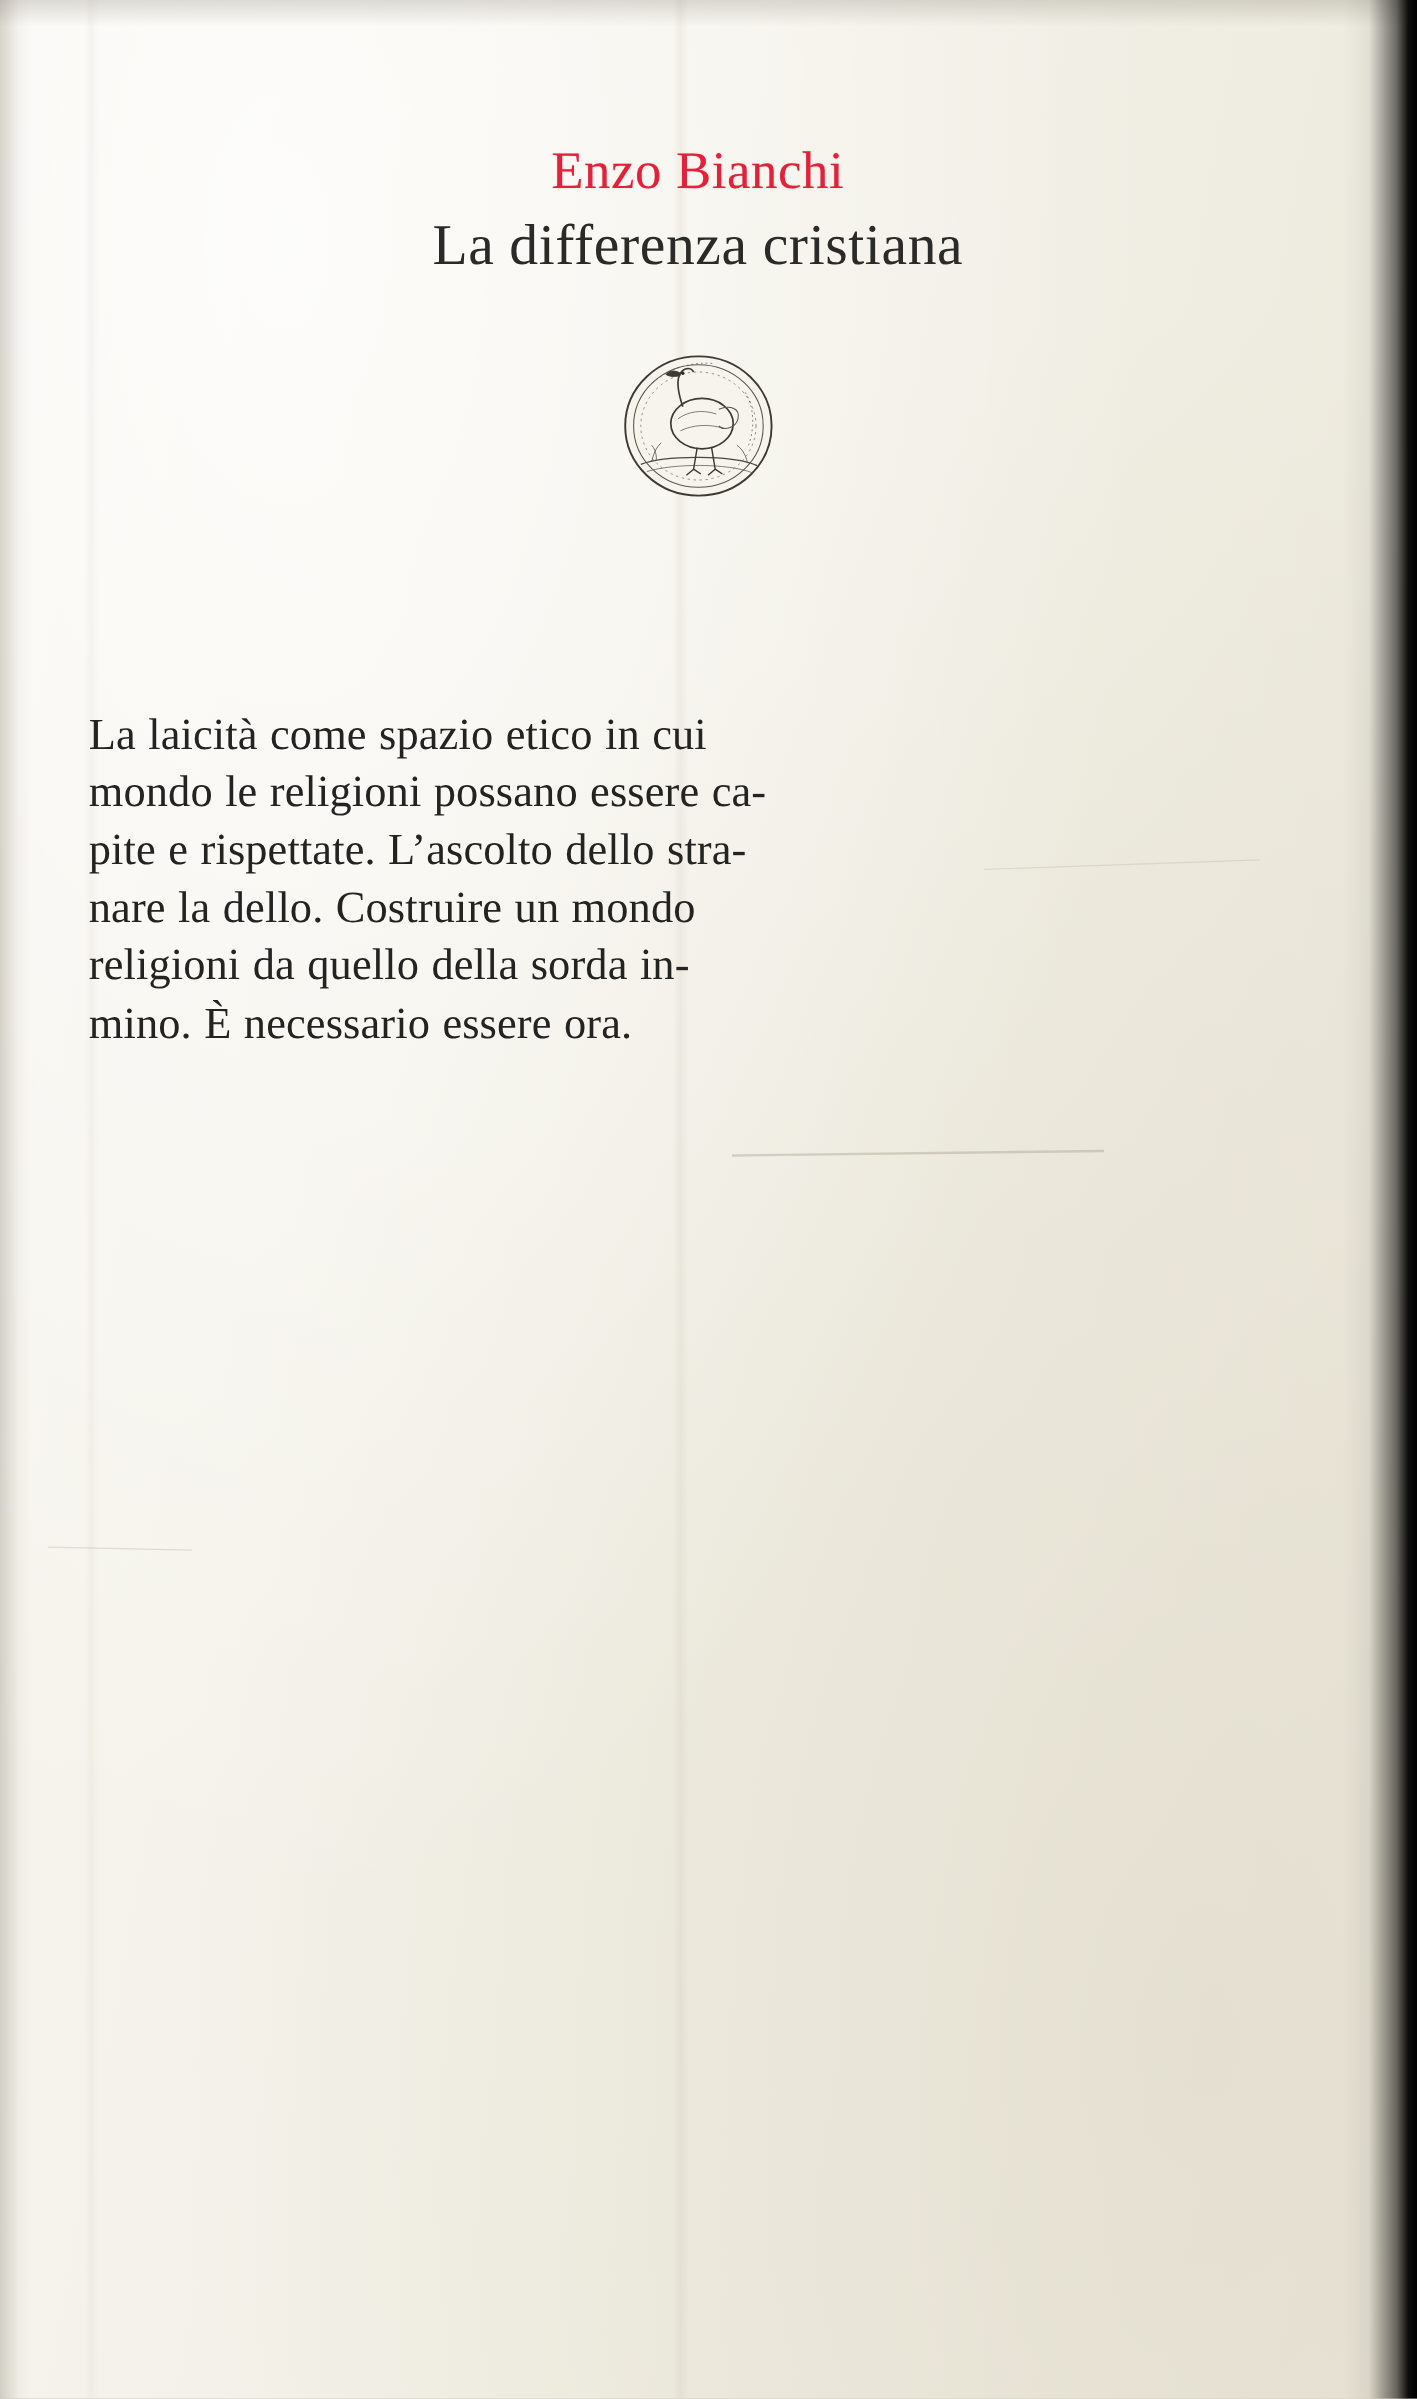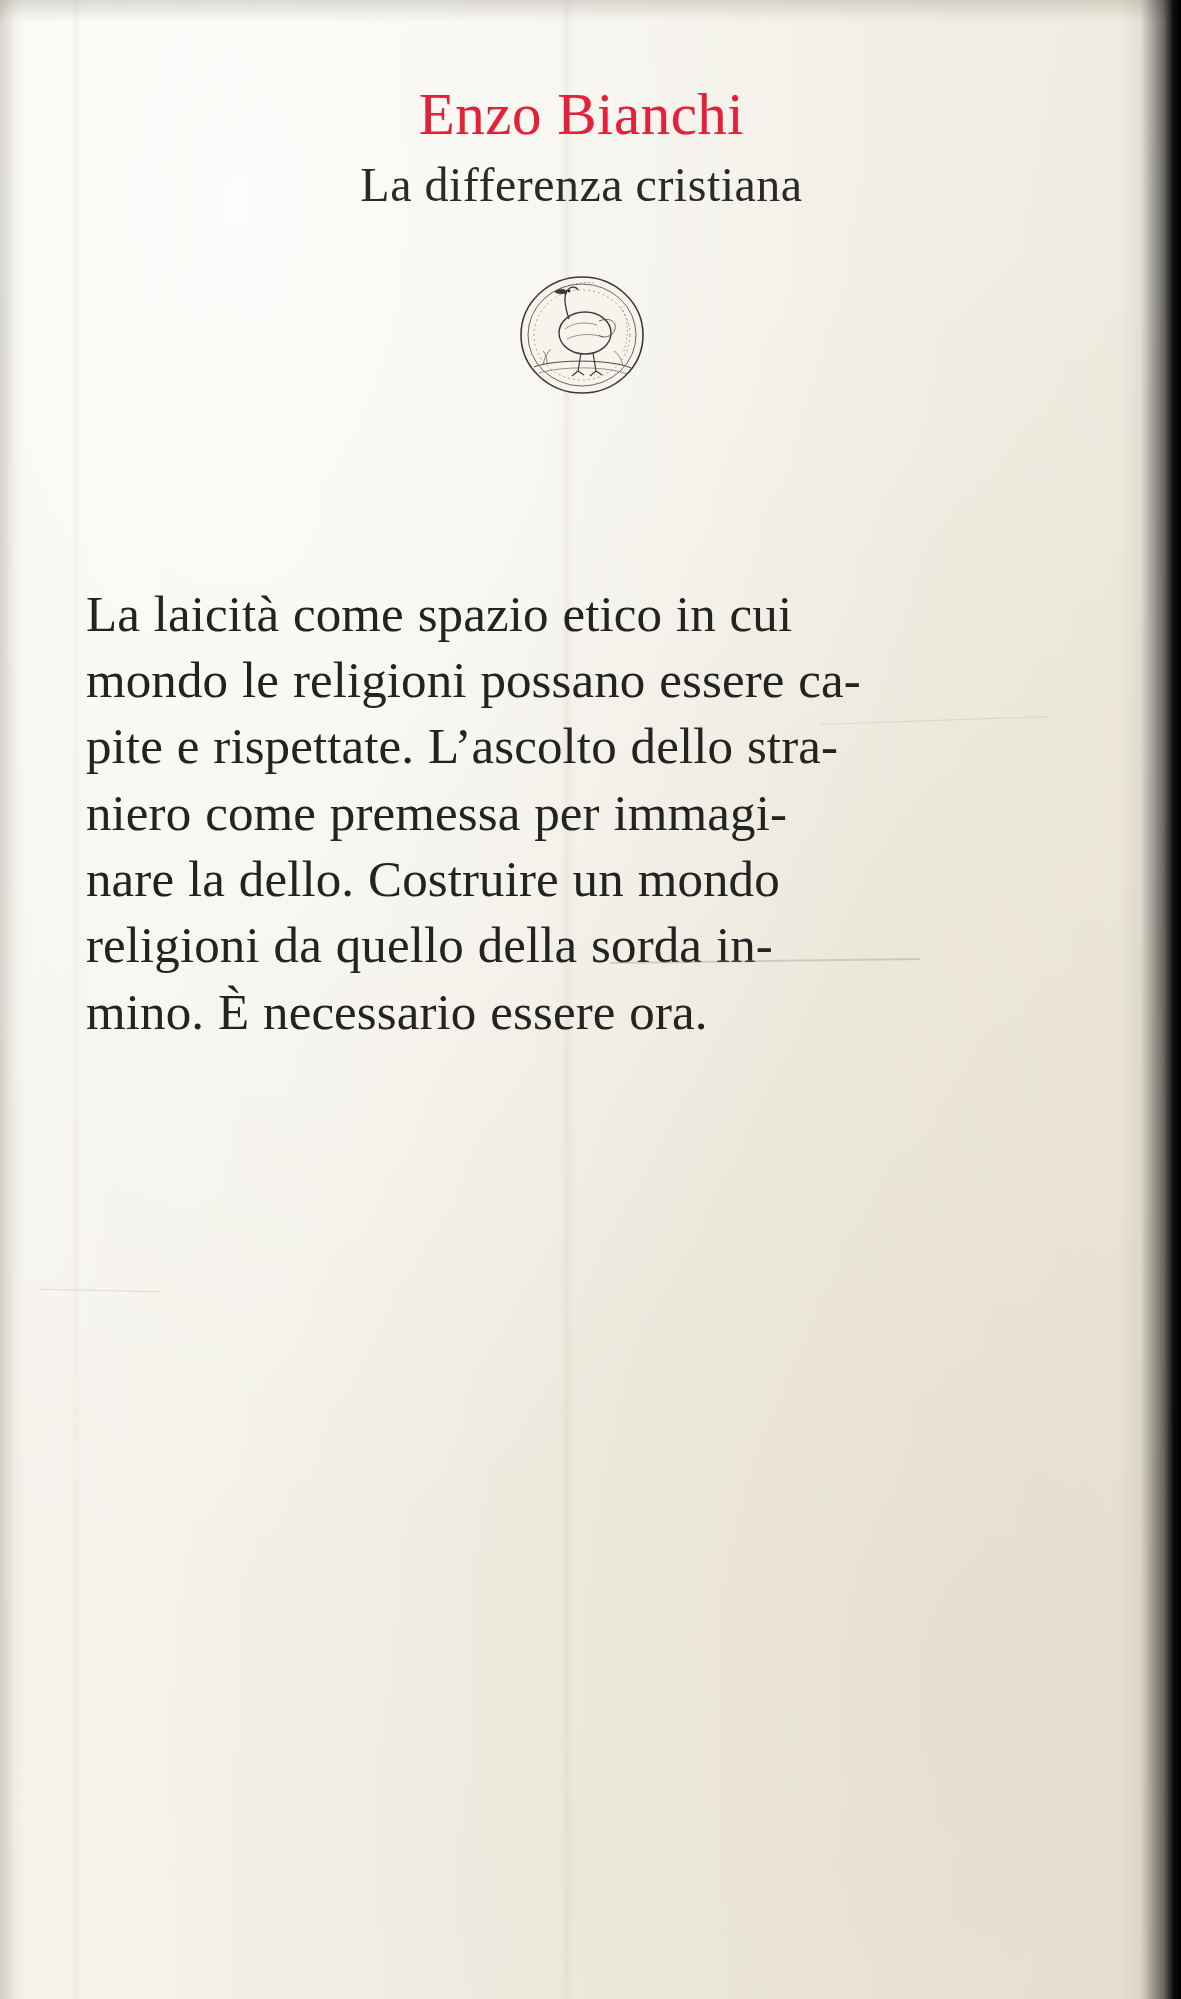--- a/index.html
+++ b/index.html
@@ -72,24 +72,24 @@
 
   #content {
     position: absolute;
     inset: 0;
     padding: 0 92px 0 74px;
     box-sizing: border-box;
   }
 
   #author-name {
     margin: 0;
-    padding-top: 84px;
+    padding-top: 120px;
     text-align: center;
     color: #e3213a;
-    font-size: 59px;
+    font-size: 44px;
     font-weight: 400;
     letter-spacing: 0.5px;
     line-height: 1.05;
     text-shadow: 0 0 1px rgba(227,33,58,0.25);
   }
 
   #book-title {
     margin: 14px 0 0 0;
     text-align: center;
     color: #2a2a28;
@@ -100,24 +100,24 @@
   }
 
   #publisher-logo {
     margin: 56px auto 0 auto;
     width: 166px;
     height: 136px;
     display: block;
   }
 
   #blurb {
-    margin: 12px;
+    margin: 0;
     padding-top: 166px;
     color: #232322;
-    font-size: 51px;
+    font-size: 37px;
     line-height: 1.30;
     text-align: left;
     letter-spacing: 0.1px;
     word-spacing: 1px;
     max-width: 900px;
   }
   #blurb .ln { display: block; white-space: nowrap; }
 
   
   .scratch {
@@ -167,21 +167,20 @@
       <path d="M124 99 C122 90, 118 86, 115 84" fill="none" stroke="#5a564c" stroke-width="0.7"></path>
 
       <path d="M45 32 C58 20, 78 14, 96 16" fill="none" stroke="#5a564c" stroke-width="0.6" stroke-dasharray="1.5 2.5"></path>
       <path d="M122 40 C130 52, 130 72, 124 86" fill="none" stroke="#5a564c" stroke-width="0.6" stroke-dasharray="1.5 2.5"></path>
     </svg>
 
     <p id="blurb">
       <span class="ln">La laicità come spazio etico in cui</span>
       <span class="ln">mondo le religioni possano essere ca-</span>
       <span class="ln">pite e rispettate. L’ascolto dello stra-</span>
-      <span class="ln">niero come premessa per immagi-</span>
       <span class="ln">nare la dello. Costruire un mondo</span>
       <span class="ln">religioni da quello della sorda in-</span>
       <span class="ln">mino. È necessario essere ora.</span>
     </p>
 
   </div>
 
   <div class="scratch" id="scratch-1"></div>
   <div class="scratch" id="scratch-2"></div>
   <div class="scratch" id="scratch-3"></div>

